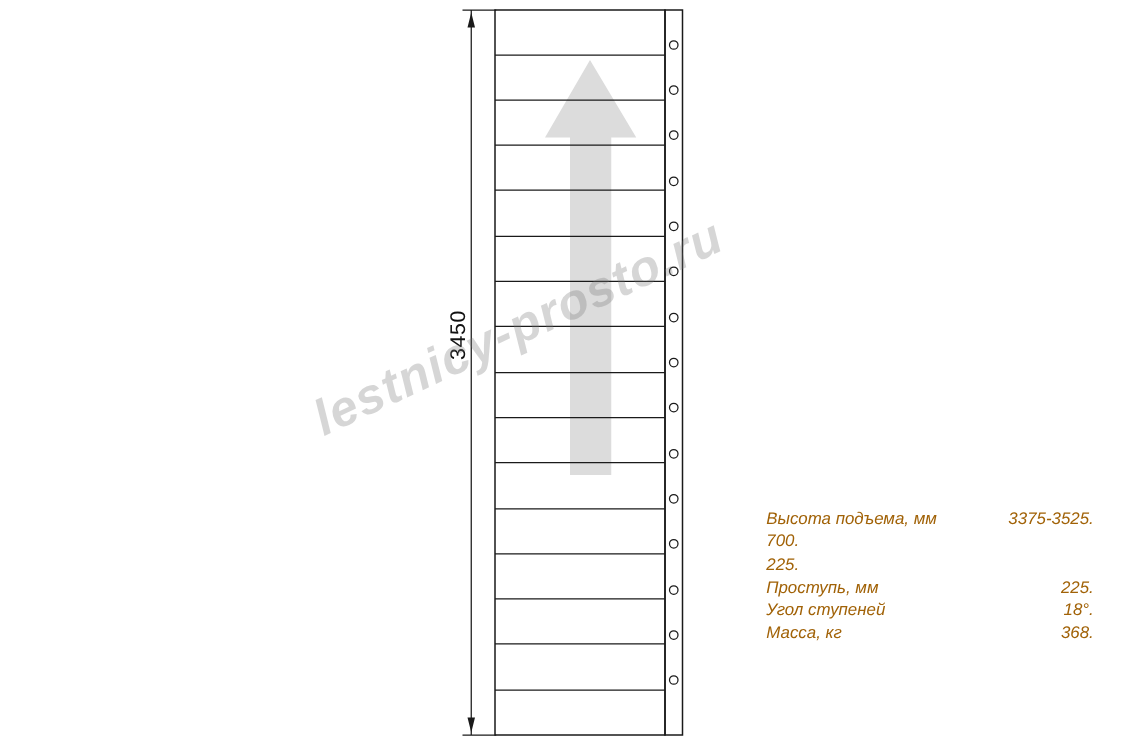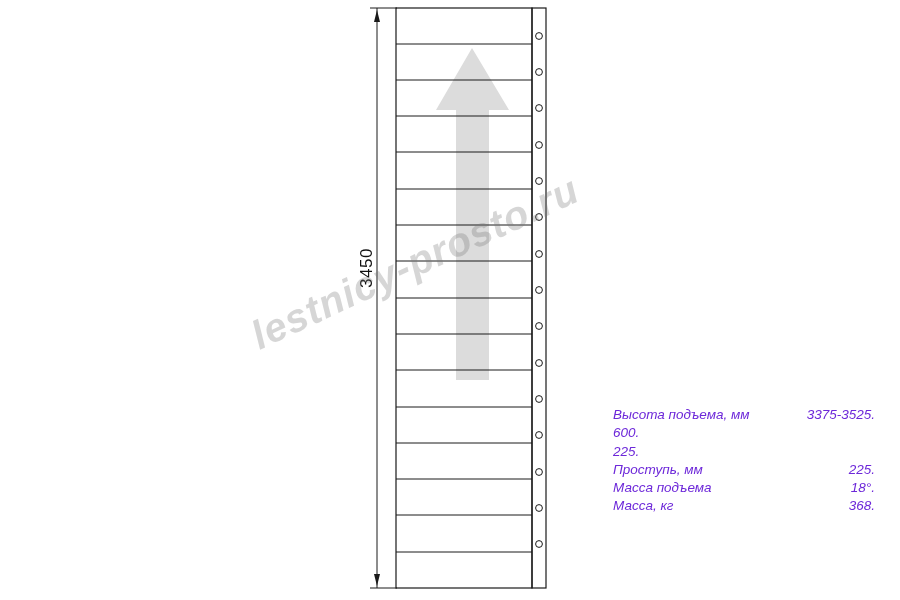--- a/index.html
+++ b/index.html
@@ -47,21 +47,21 @@
     left: 613px;
     top: 406px;
     width: 262px;
   }
   #spec .spec-row {
     display: flex;
     justify-content: space-between;
     align-items: baseline;
     font-style: italic;
     font-size: 13.5px;
-    color: #6d28d9;
+    color: #a16207;
     line-height: 18.3px;
     font-family: "Liberation Sans", sans-serif;
     white-space: nowrap;
   }
   #spec .spec-name {
     text-align: left;
   }
   #spec .spec-value {
     text-align: center;
     font-style: italic;
@@ -154,34 +154,34 @@
   <div class="dim-label">3450</div>
 
   <div id="spec">
 
     <div class="spec-row">
       <span class="spec-name">Высота подъема, мм</span>
       <span class="spec-value">3375-3525.</span>
     </div>
 
     <div class="spec-row">
-      <span class="spec-value">600.</span>
+      <span class="spec-value">700.</span>
     </div>
 
     <div class="spec-row">
       <span class="spec-value">225.</span>
     </div>
 
     <div class="spec-row">
       <span class="spec-name">Проступь, мм</span>
       <span class="spec-value">225.</span>
     </div>
 
     <div class="spec-row">
-      <span class="spec-name">Масса подъема</span>
+      <span class="spec-name">Угол ступеней</span>
       <span class="spec-value">18°.</span>
     </div>
 
     <div class="spec-row">
       <span class="spec-name">Масса, кг</span>
       <span class="spec-value">368.</span>
     </div>
 
   </div>
 

